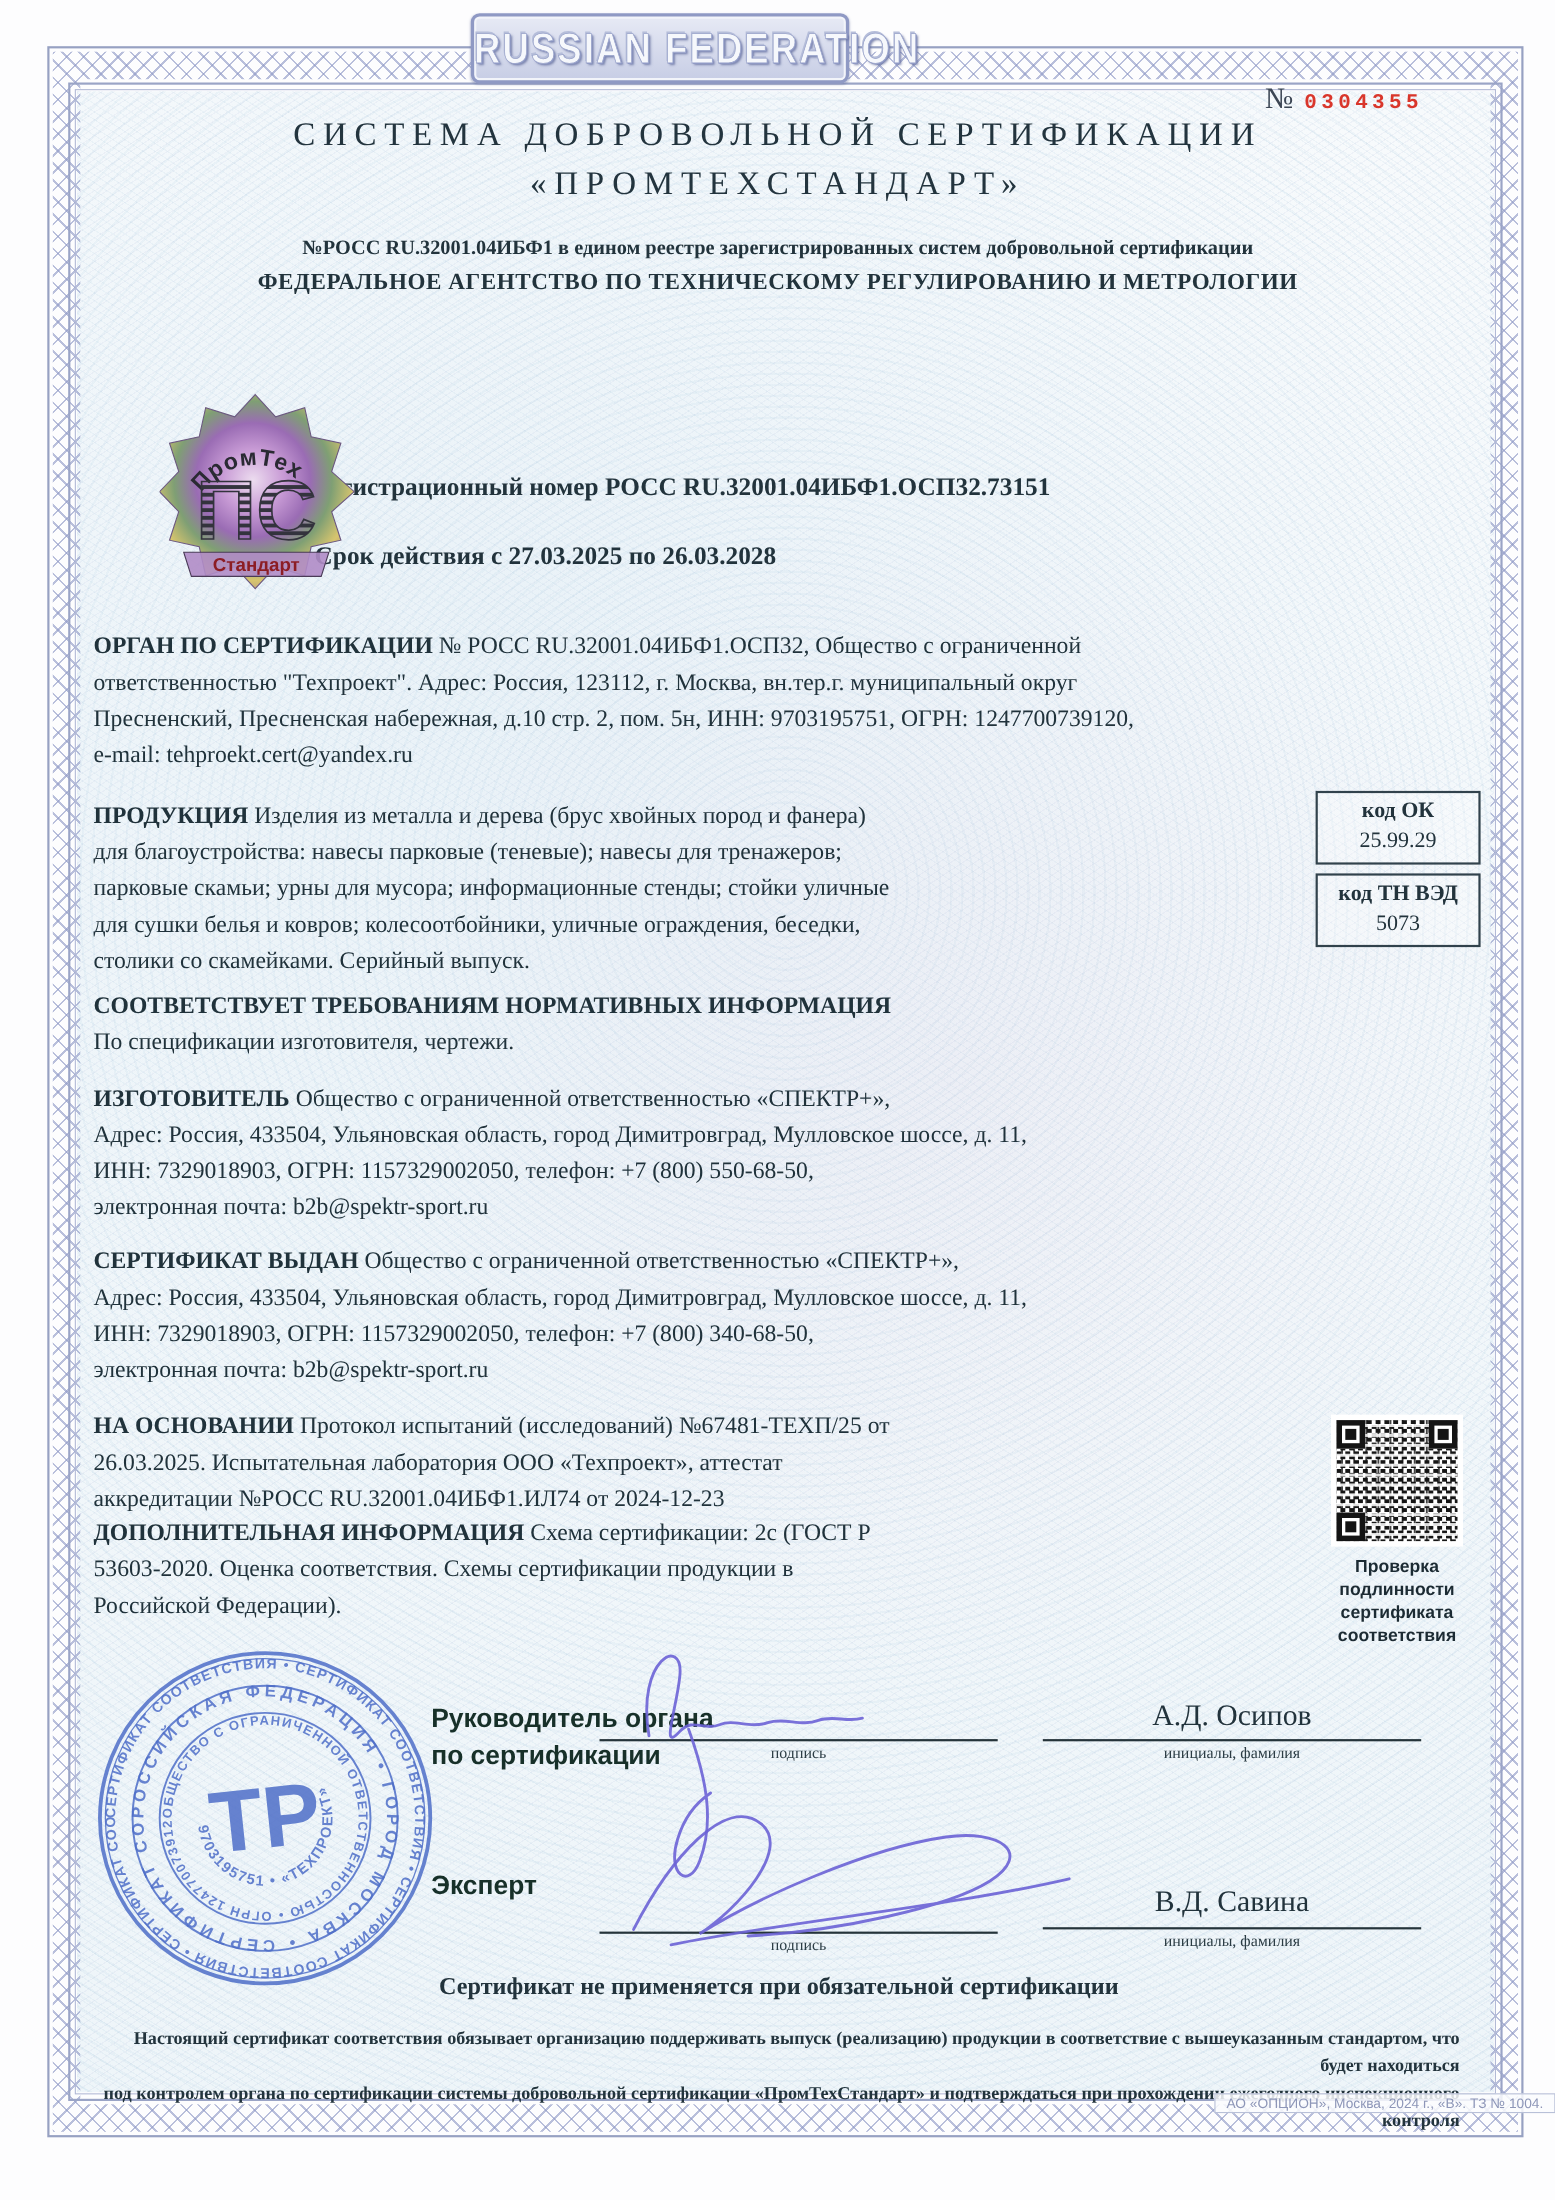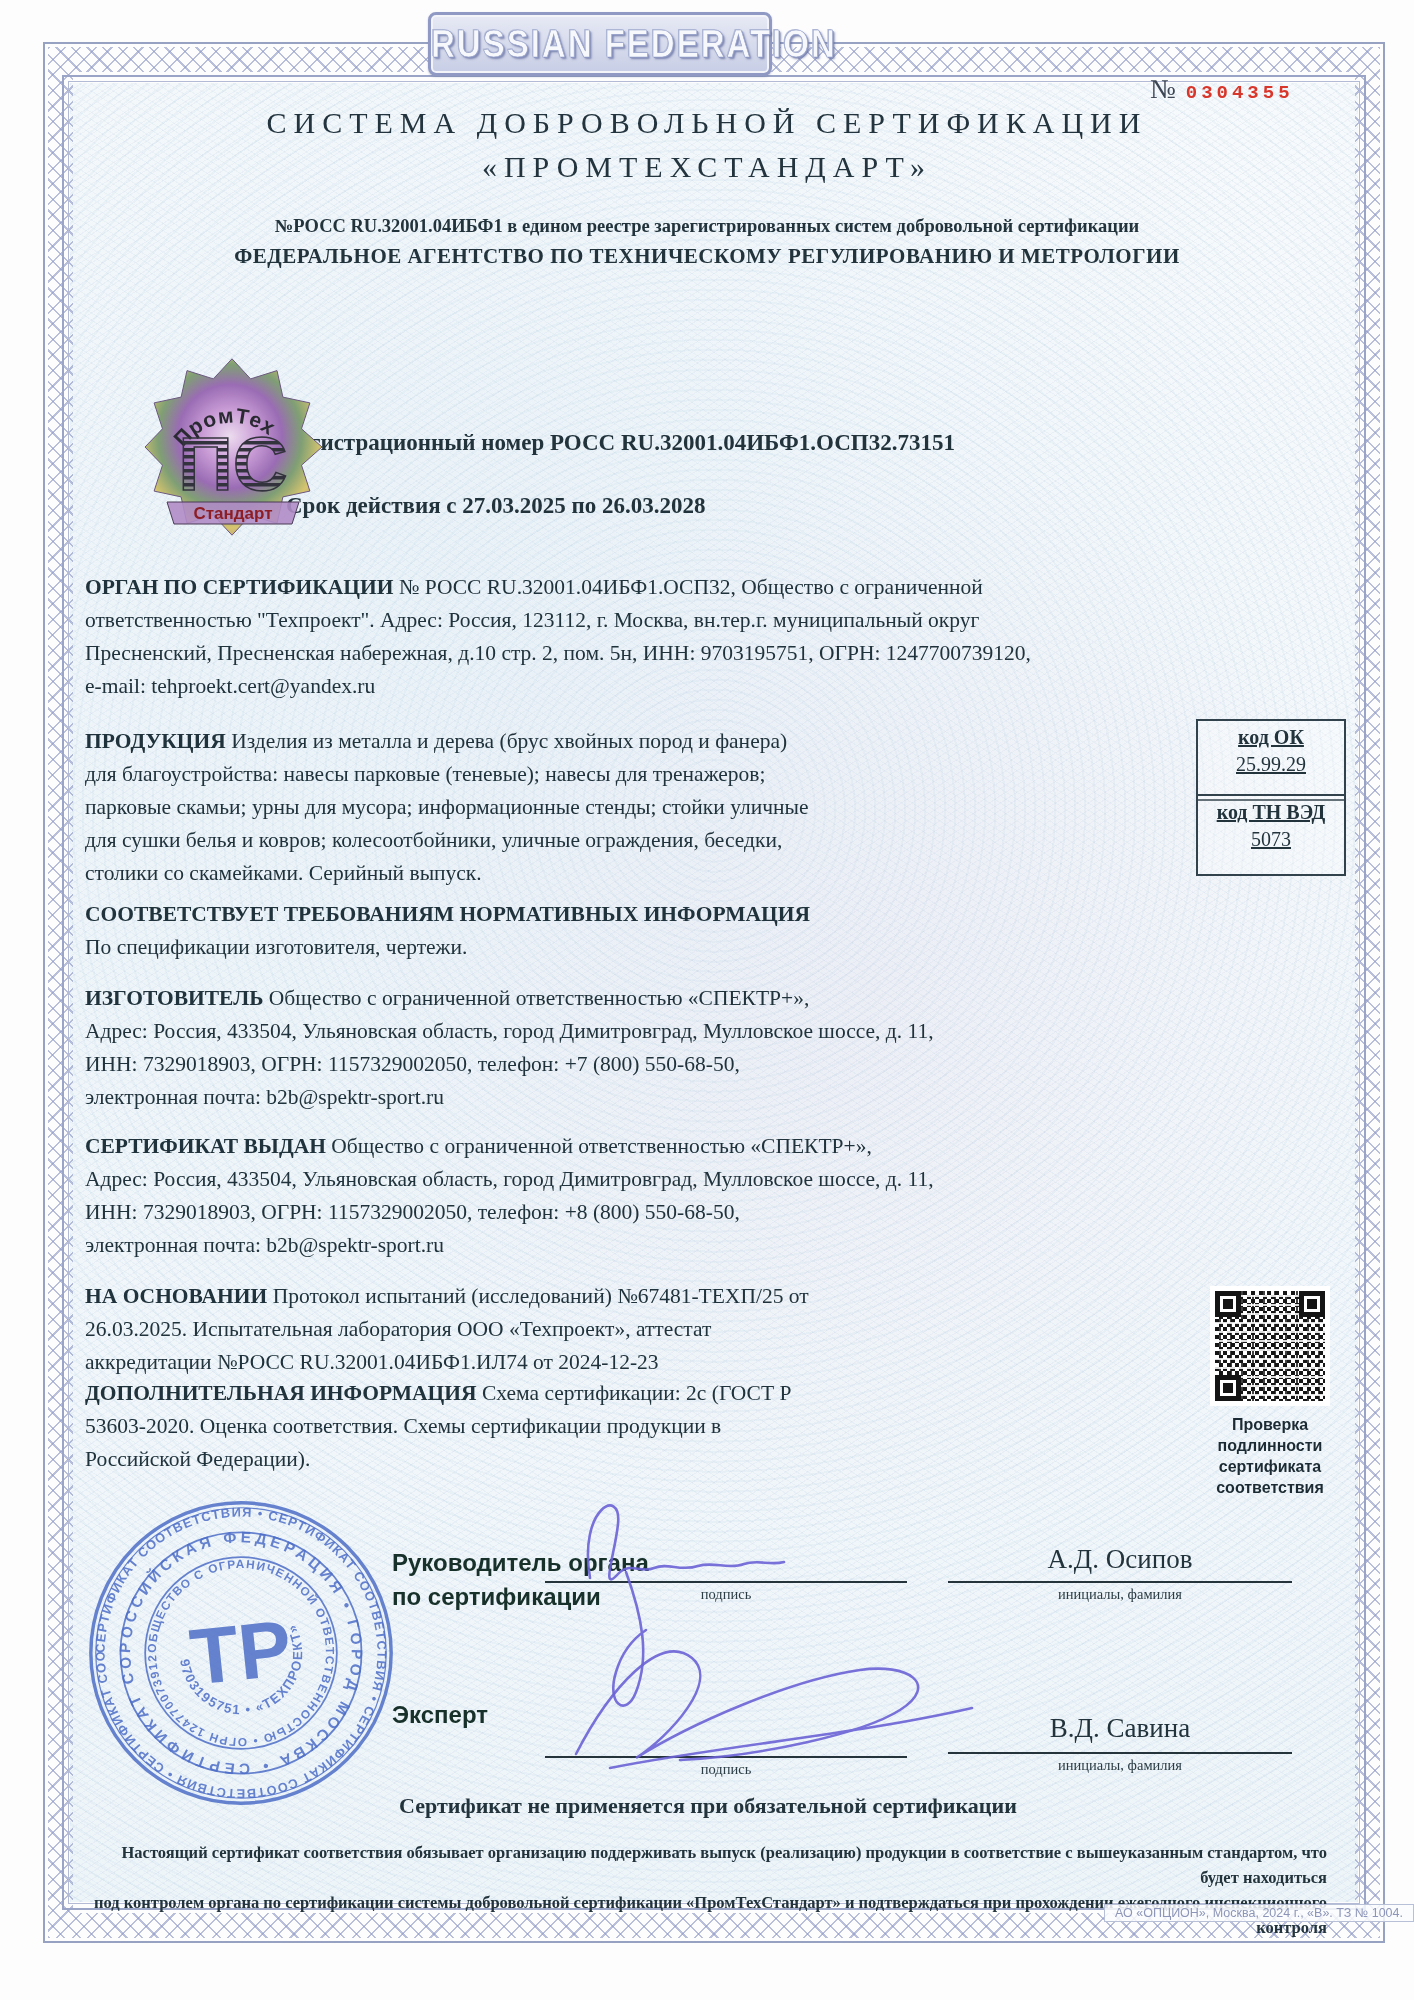--- a/index.html
+++ b/index.html
@@ -60,21 +60,21 @@
   .para .txt{white-space:pre-line;}
   .p-organ{top:549px;}
   .p-production{top:703px;width:1130px;}
   .p-compliance{top:876px;}
   .p-compliance .lbl{display:block;}
   .p-manufacturer{top:960px;}
   .p-issued{top:1108px;}
   .p-basis{top:1258px;width:1090px;}
   .p-additional{top:1355px;width:1090px;}
   
-  .code-box{left:1196px;width:142px;border:2px solid #31424c;text-align:center;padding:5px 2px 23px;background:rgba(255,255,255,.25);text-decoration:underline;}
+  .code-box{left:1196px;width:142px;border:2px solid #31424c;text-align:center;padding:5px 2px 8px;background:rgba(255,255,255,.25);}
   .code-box .cb-label{font-size:20px;font-weight:700;color:#22333c;}
   .code-box .cb-value{font-size:20px;margin-top:4px;color:#22333c;}
   .box-ok{top:719px;}
   .box-tnved{top:794px;}
   
   .qr{top:1286px;left:1210px;width:120px;height:120px;background:#fff;padding:5px;box-sizing:border-box;}
   .qr-inner{position:relative;width:100%;height:100%;
     background-image:
       repeating-linear-gradient(0deg, transparent 0 3px, rgba(255,255,255,.85) 3px 5px, transparent 5px 13px),
       repeating-linear-gradient(90deg, transparent 0 4px, rgba(20,20,20,.8) 4px 6px, transparent 6px 11px),
@@ -186,21 +186,21 @@
 
   <p class="abs para p-compliance"><span class="lbl">СООТВЕТСТВУЕТ ТРЕБОВАНИЯМ НОРМАТИВНЫХ ИНФОРМАЦИЯ</span><span class="txt">По спецификации изготовителя, чертежи.</span></p>
 
   <p class="abs para p-manufacturer"><span class="lbl">ИЗГОТОВИТЕЛЬ</span> <span class="txt">Общество с ограниченной ответственностью «СПЕКТР+»,
 Адрес: Россия, 433504, Ульяновская область, город Димитровград, Мулловское шоссе, д. 11,
 ИНН: 7329018903, ОГРН: 1157329002050, телефон: +7 (800) 550-68-50,
 электронная почта: b2b@spektr-sport.ru</span></p>
 
   <p class="abs para p-issued"><span class="lbl">СЕРТИФИКАТ ВЫДАН</span> <span class="txt">Общество с ограниченной ответственностью «СПЕКТР+»,
 Адрес: Россия, 433504, Ульяновская область, город Димитровград, Мулловское шоссе, д. 11,
-ИНН: 7329018903, ОГРН: 1157329002050, телефон: +8 (800) 550-68-50,
+ИНН: 7329018903, ОГРН: 1157329002050, телефон: +7 (800) 340-68-50,
 электронная почта: b2b@spektr-sport.ru</span></p>
 
   <p class="abs para p-basis"><span class="lbl">НА ОСНОВАНИИ</span> <span class="txt">Протокол испытаний (исследований) №67481-ТЕХП/25 от
 26.03.2025. Испытательная лаборатория ООО «Техпроект», аттестат
 аккредитации №РОСС RU.32001.04ИБФ1.ИЛ74 от 2024-12-23</span></p>
 
   <p class="abs para p-additional"><span class="lbl">ДОПОЛНИТЕЛЬНАЯ ИНФОРМАЦИЯ</span> <span class="txt">Схема сертификации: 2с (ГОСТ Р
 53603-2020. Оценка соответствия. Схемы сертификации продукции в
 Российской Федерации).</span></p>
 

